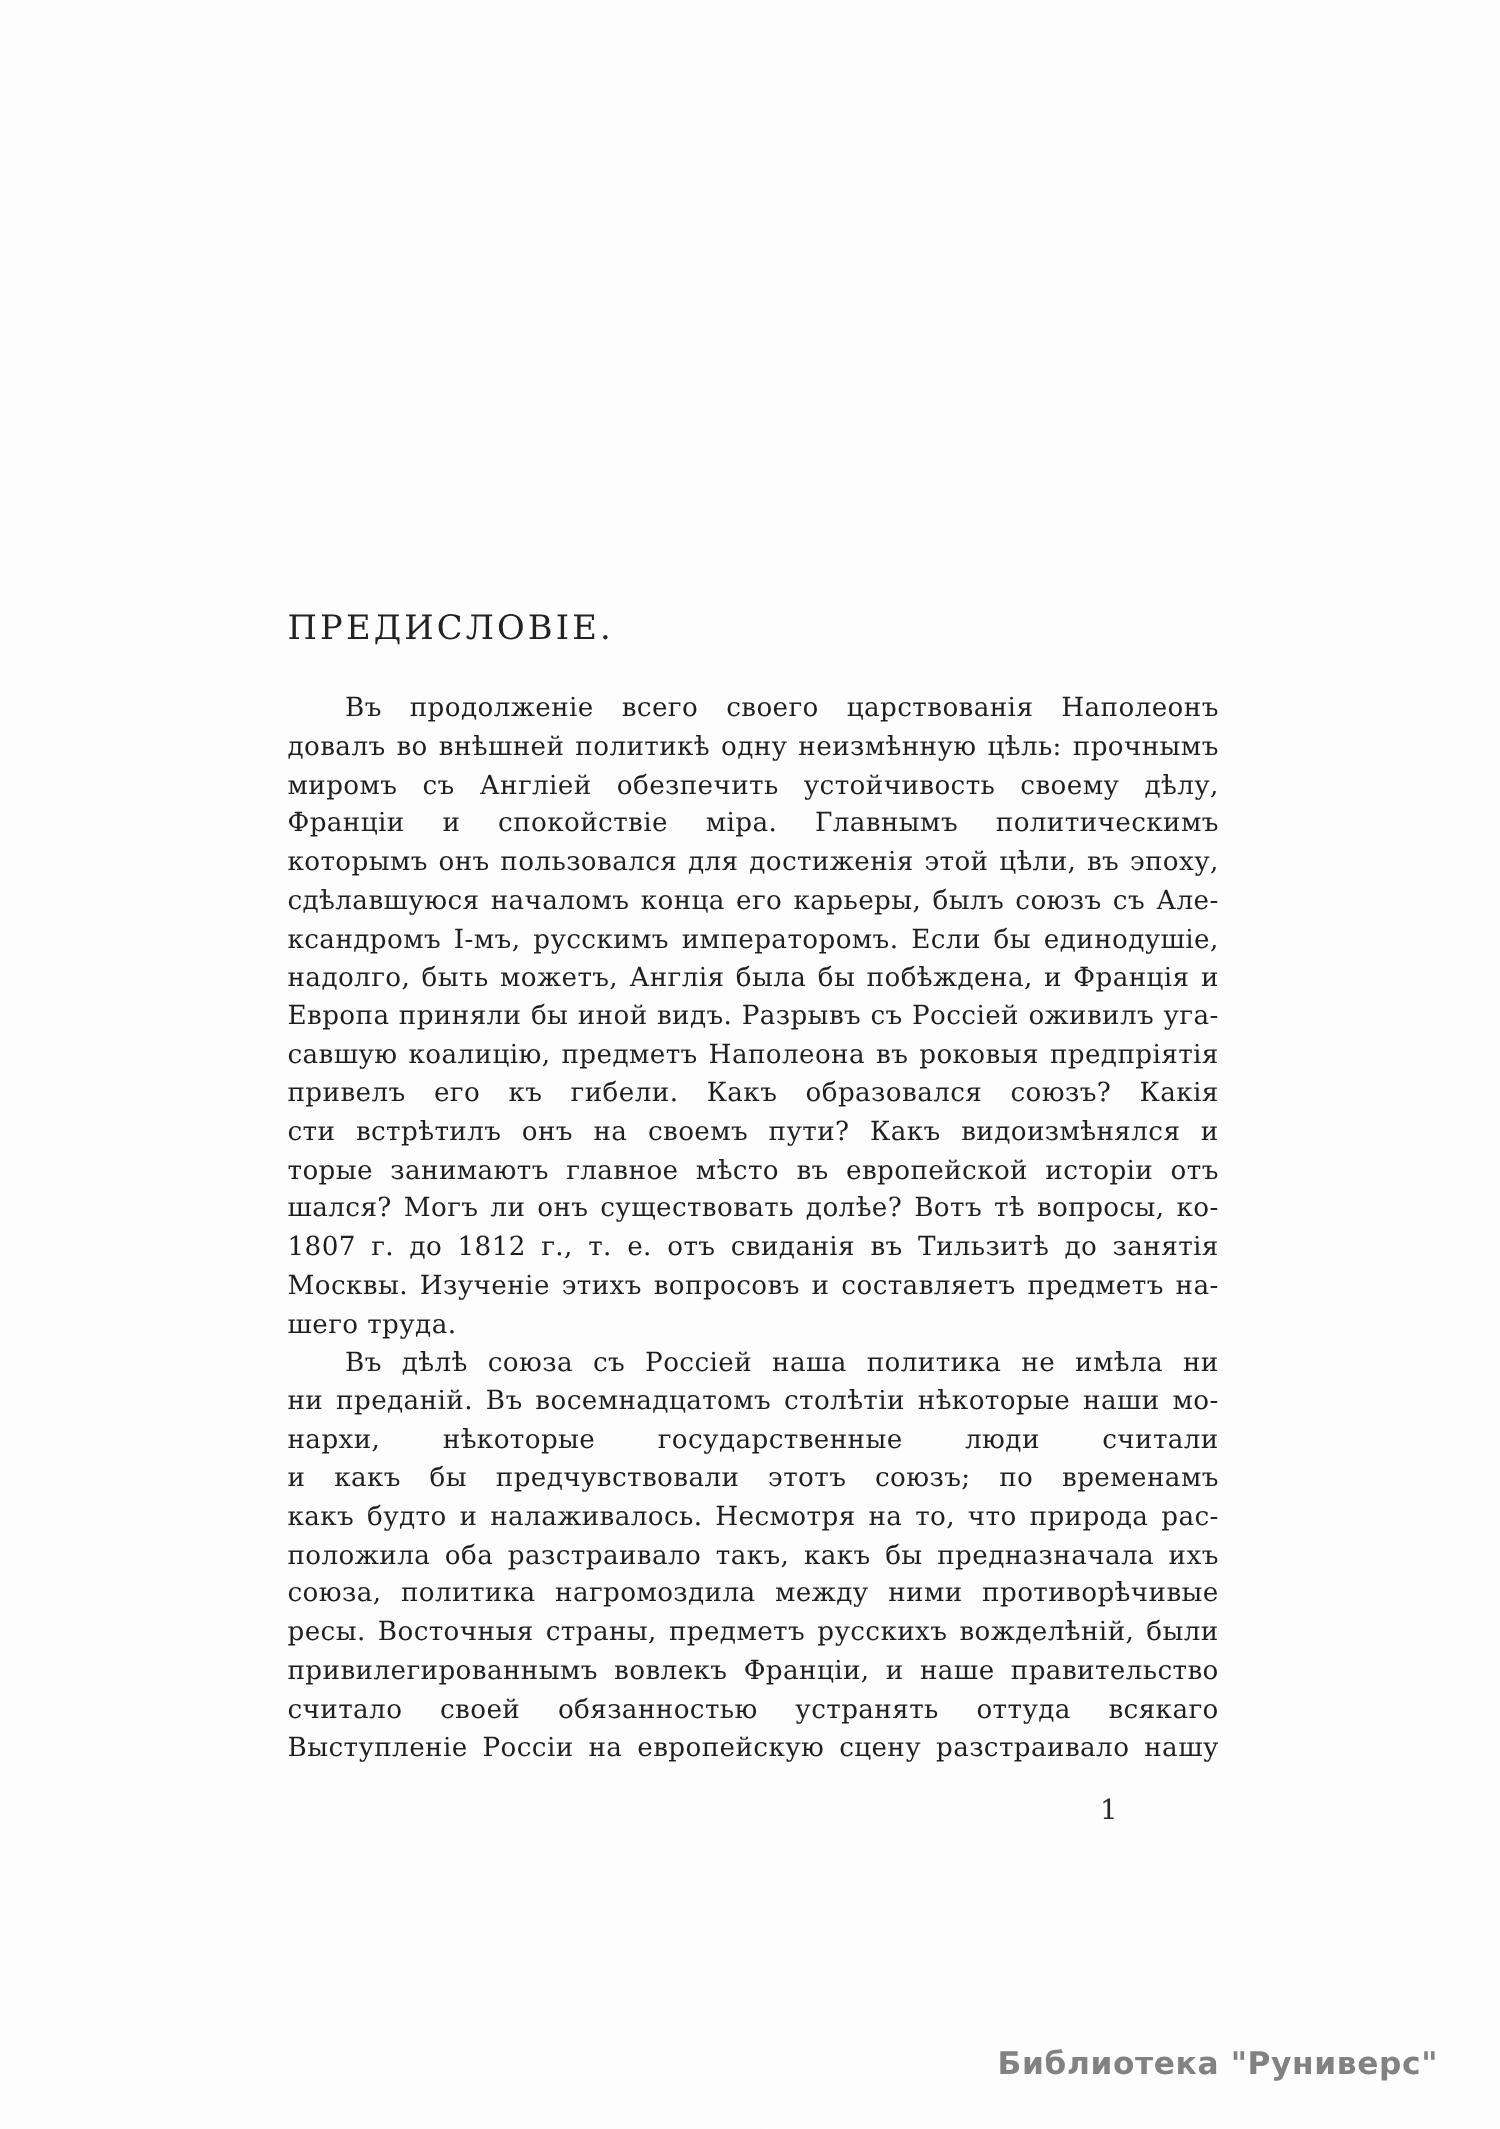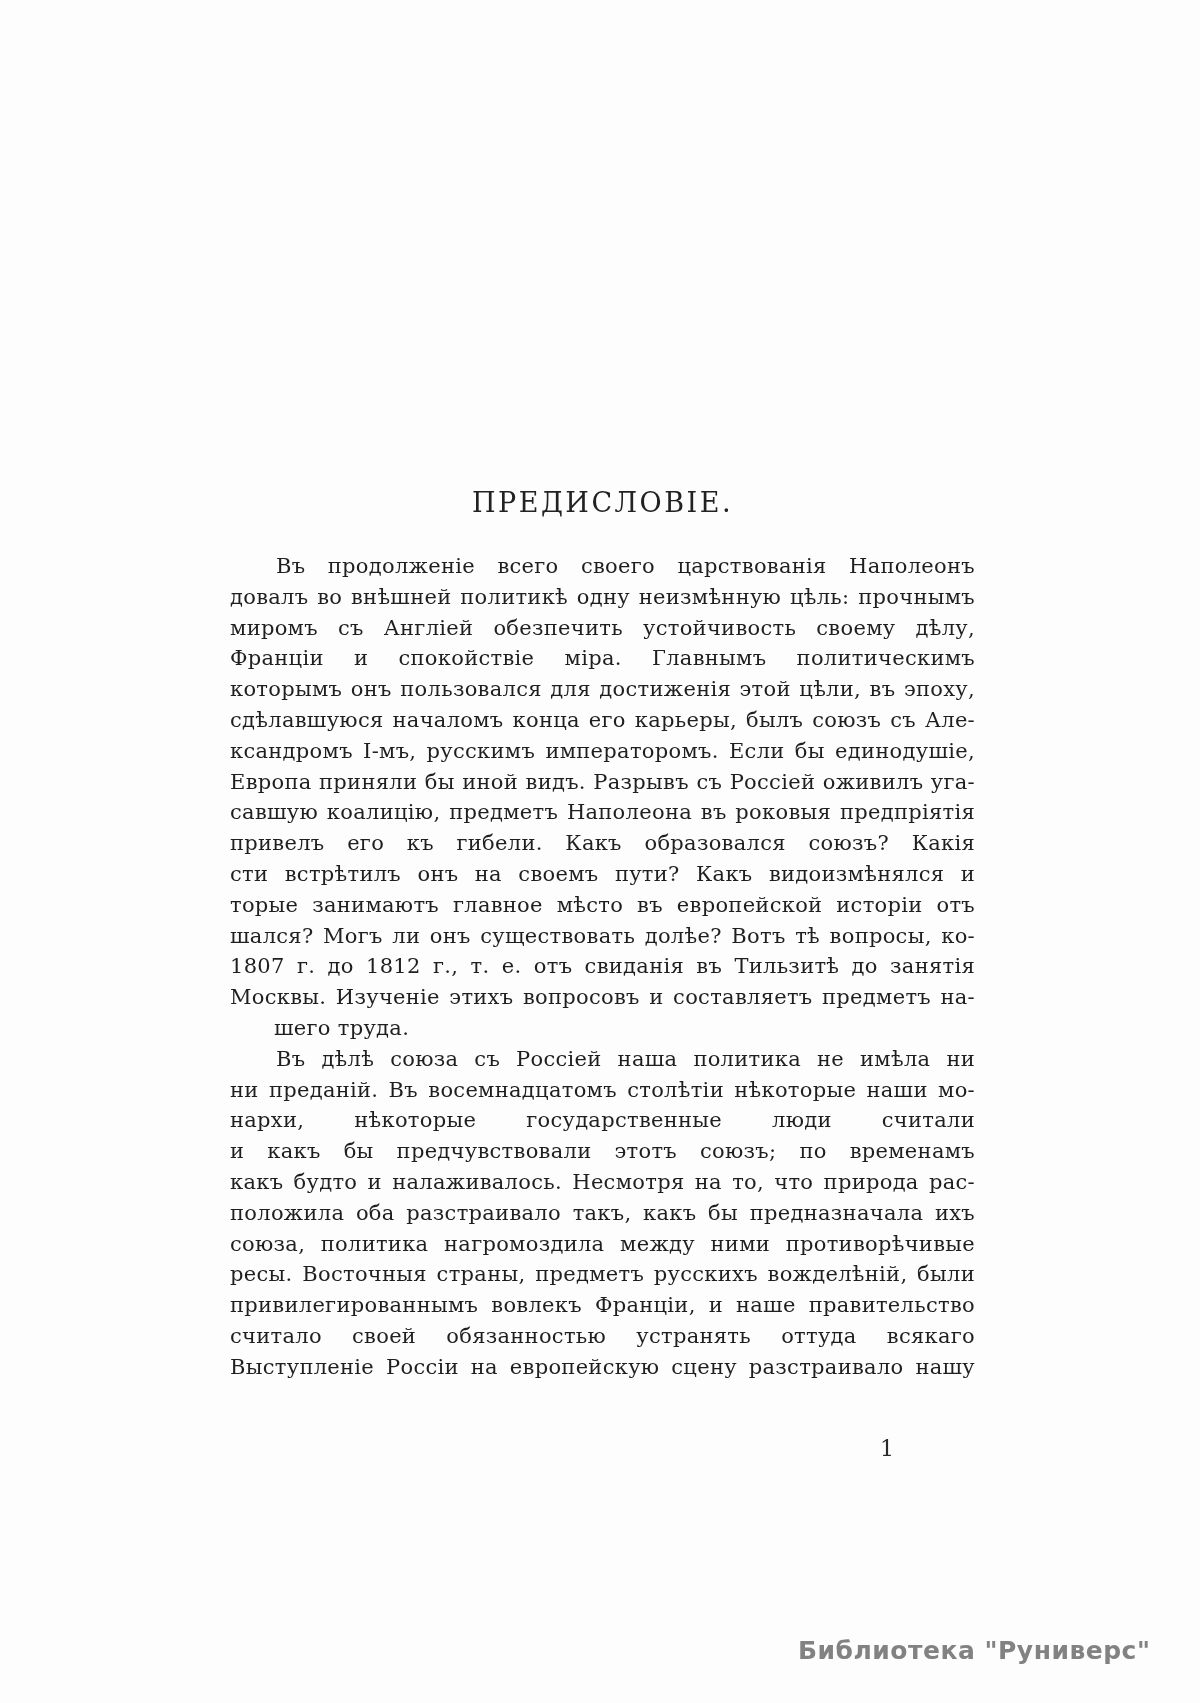--- a/index.html
+++ b/index.html
@@ -15,21 +15,21 @@
     overflow: hidden;
     font-family: "DejaVu Serif", serif;
     color: #1f1f1f;
   }
   .title {
     position: absolute;
     top: 487px;
     left: 230px;
     width: 745px;
     margin: 0;
-    text-align: center;
+    text-align: left;
     font-size: 27px;
     font-weight: normal;
     letter-spacing: 2.5px;
     color: #222222;
   }
   .text-block {
     position: absolute;
     top: 551px;
     left: 230px;
     width: 745px;
@@ -45,21 +45,20 @@
     text-align: justify;
     text-align-last: justify;
     overflow: hidden;
     white-space: normal;
   }
   .line.indent {
     padding-left: 46px;
   }
   .line.short {
     text-align-last: left;
-    margin-left: 44px;
   }
   .page-number {
     position: absolute;
     top: 1436px;
     left: 880px;
     font-size: 22px;
     color: #2a2a2a;
   }
   .watermark {
     position: absolute;
@@ -81,20 +80,21 @@
   <h1 class="title">ПРЕДИСЛОВІЕ.</h1>
   <div class="text-block" id="text-block">
       <div class="paragraph">
         <div class="line indent">Въ продолженіе всего своего царствованія Наполеонъ преслѣ-</div>
         <div class="line">довалъ во внѣшней политикѣ одну неизмѣнную цѣль: прочнымъ</div>
         <div class="line">миромъ съ Англіей обезпечить устойчивость своему дѣлу, величіе</div>
         <div class="line">Франціи и спокойствіе міра. Главнымъ политическимъ средствомъ,</div>
         <div class="line">которымъ онъ пользовался для достиженія этой цѣли, въ эпоху,</div>
         <div class="line">сдѣлавшуюся началомъ конца его карьеры, былъ союзъ съ Але-</div>
         <div class="line">ксандромъ I-мъ, русскимъ императоромъ. Если бы единодушіе, къ</div>
+        <div class="line">надолго, быть можетъ, Англія была бы побѣждена, и Франція и</div>
         <div class="line">Европа приняли бы иной видъ. Разрывъ съ Россіей оживилъ уга-</div>
         <div class="line">савшую коалицію, предметъ Наполеона въ роковыя предпріятія и</div>
         <div class="line">привелъ его къ гибели. Какъ образовался союзъ? Какія превратно-</div>
         <div class="line">сти встрѣтилъ онъ на своемъ пути? Какъ видоизмѣнялся и разру-</div>
         <div class="line">торые занимаютъ главное мѣсто въ европейской исторіи отъ</div>
         <div class="line">шался? Могъ ли онъ существовать долѣе? Вотъ тѣ вопросы, ко-</div>
         <div class="line">1807 г. до 1812 г., т. е. отъ свиданія въ Тильзитѣ до занятія</div>
         <div class="line">Москвы. Изученіе этихъ вопросовъ и составляетъ предметъ на-</div>
         <div class="line short">шего труда.</div>
       </div>

